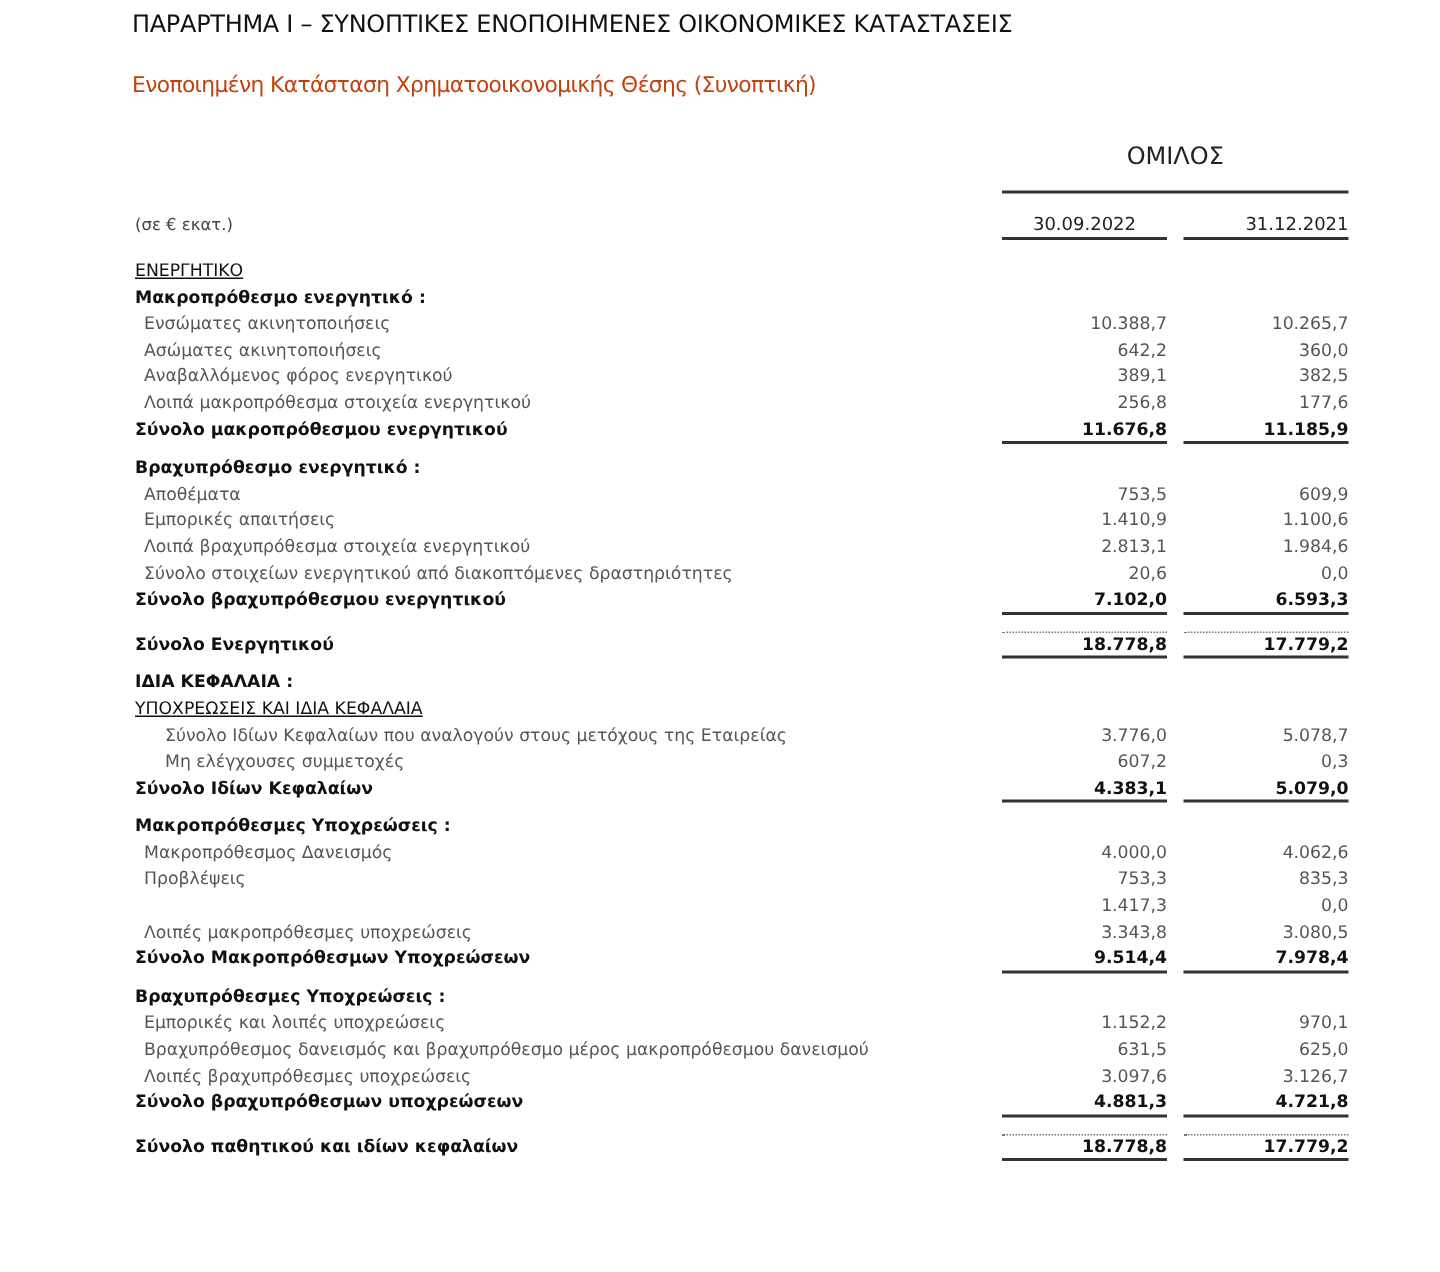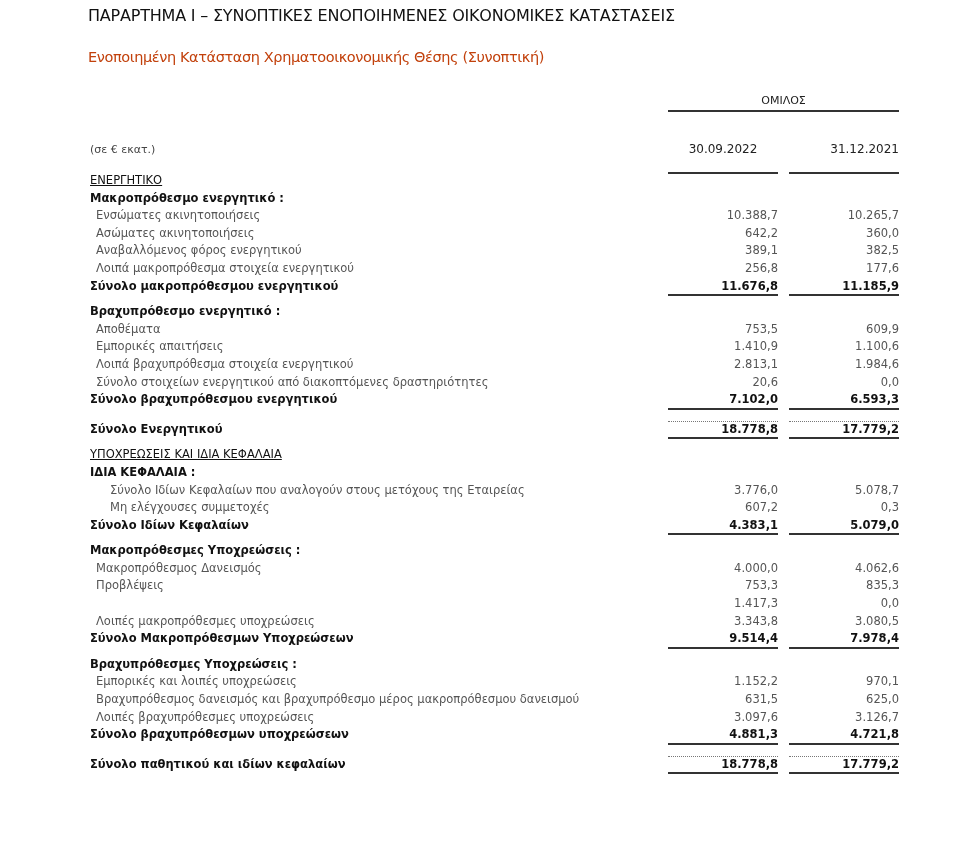--- a/index.html
+++ b/index.html
@@ -3,24 +3,24 @@
 <meta charset="utf-8">
 <style>
   html, body { margin: 0; padding: 0; background: #ffffff; }
   body { width: 960px; height: 848px; position: relative; overflow: hidden;
          font-family: "DejaVu Sans", sans-serif; color: #222; }
   .title { position: absolute; left: 88px; top: 6px; font-size: 16px; color: #111;
            letter-spacing: -0.2px; font-family: "DejaVu Sans", sans-serif; }
   .subtitle { position: absolute; left: 88px; top: 49px; font-size: 14.5px; color: #c2410c;
               letter-spacing: -0.4px; }
   .group-head { position: absolute; left: 668px; width: 231px; top: 94px; text-align: center;
-                font-size: 11px; color: #222; padding-bottom: 3px; border-bottom: 2px solid #333; }
+                font-size: 16px; color: #222; padding-bottom: 14px; border-bottom: 2px solid #333; }
   .units { position: absolute; left: 90px; top: 143px; font-size: 11px; color: #444; }
   .colhead { position: absolute; top: 142px; width: 110px; text-align: center; font-size: 12px;
-             color: #222; padding-bottom: 16px; border-bottom: 2px solid #333; }
+             color: #222; padding-bottom: 2px; border-bottom: 2px solid #333; }
   .c1 { left: 668px; }
   .c2 { left: 789px; text-align: right; }
 
   .rows { position: absolute; left: 0; top: 172px; width: 960px; }
   .row { position: relative; height: 17.6px; line-height: 17.6px; font-size: 11.5px; }
   .row .label { position: absolute; left: 90px; white-space: nowrap; color: #555; }
   .row.indent .label { left: 96px; text-align: right; }
   .row.indent2 .label { left: 110px; }
   .row.indent1b .label { left: 96px; }
   .row.bold .label, .row.head .label { color: #111; font-weight: bold; }
@@ -109,25 +109,25 @@
       <span class="v a">7.102,0</span>
       <span class="v b">6.593,3</span>
     </div>
     <div class="gap-lg"></div>
     <div class="row bold grand">
       <span class="label">Σύνολο Ενεργητικού</span>
       <span class="v a">18.778,8</span>
       <span class="v b">17.779,2</span>
     </div>
     <div class="gap"></div>
+    <div class="row head">
+      <span class="label">ΙΔΙΑ ΚΕΦΑΛΑΙΑ :</span>
+    </div>
     <div class="row section">
       <span class="label">ΥΠΟΧΡΕΩΣΕΙΣ ΚΑΙ ΙΔΙΑ ΚΕΦΑΛΑΙΑ</span>
-    </div>
-    <div class="row head">
-      <span class="label">ΙΔΙΑ ΚΕΦΑΛΑΙΑ :</span>
     </div>
     <div class="row indent2">
       <span class="label">Σύνολο Ιδίων Κεφαλαίων που αναλογούν στους μετόχους της Εταιρείας</span>
       <span class="v a">3.776,0</span>
       <span class="v b">5.078,7</span>
     </div>
     <div class="row indent2">
       <span class="label">Μη ελέγχουσες συμμετοχές</span>
       <span class="v a">607,2</span>
       <span class="v b">0,3</span>

